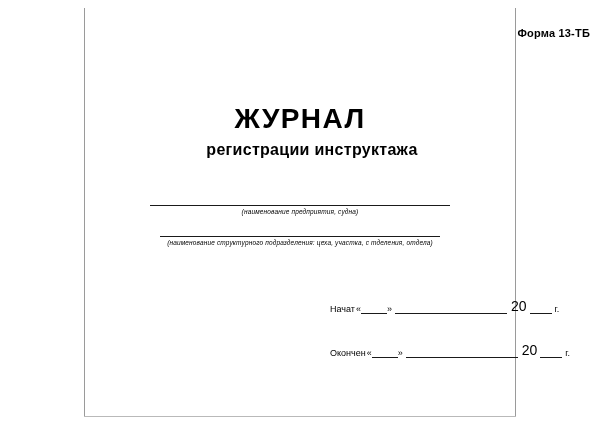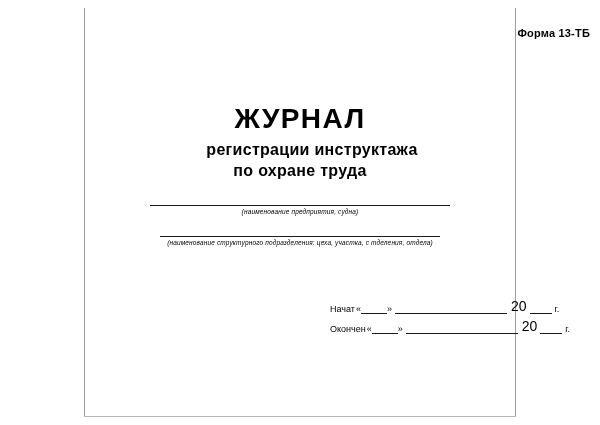--- a/index.html
+++ b/index.html
@@ -120,21 +120,21 @@
   .dates {
     position: absolute;
     left: 330px;
     top: 298px;
     font-size: 9px;
     white-space: nowrap;
   }
   .date-row {
     display: flex;
     align-items: flex-end;
-    margin-bottom: 4px;
+    margin-bottom: 28px;
     white-space: nowrap;
   }
   .date-label {
     font-size: 9px;
     padding-right: 1px;
   }
   .blank {
     display: inline-block;
     border-bottom: 1px solid #1a1a1a;
     height: 10px;
@@ -153,21 +153,20 @@
 
   <div class="sheet-top-edge"></div>
   <div class="sheet"></div>
   <div class="sheet-bottom-edge"></div>
 
   <div class="form-code">Форма 13-ТБ</div>
 
   <div class="title-block">
     <div class="title-main">ЖУРНАЛ</div>
     <div class="title-sub1">регистрации инструктажа</div>
-    <div class="title-sub2">по охране труда</div>
   </div>
 
   <div class="fill-block">
     <div class="rule rule-1"></div>
     <div class="caption">(наименование предприятия, судна)</div>
 
     <div class="rule rule-2"></div>
     <div class="caption">(наименование структурного подразделения: цеха, участка, с тделения, отдела)</div>
   </div>
 

